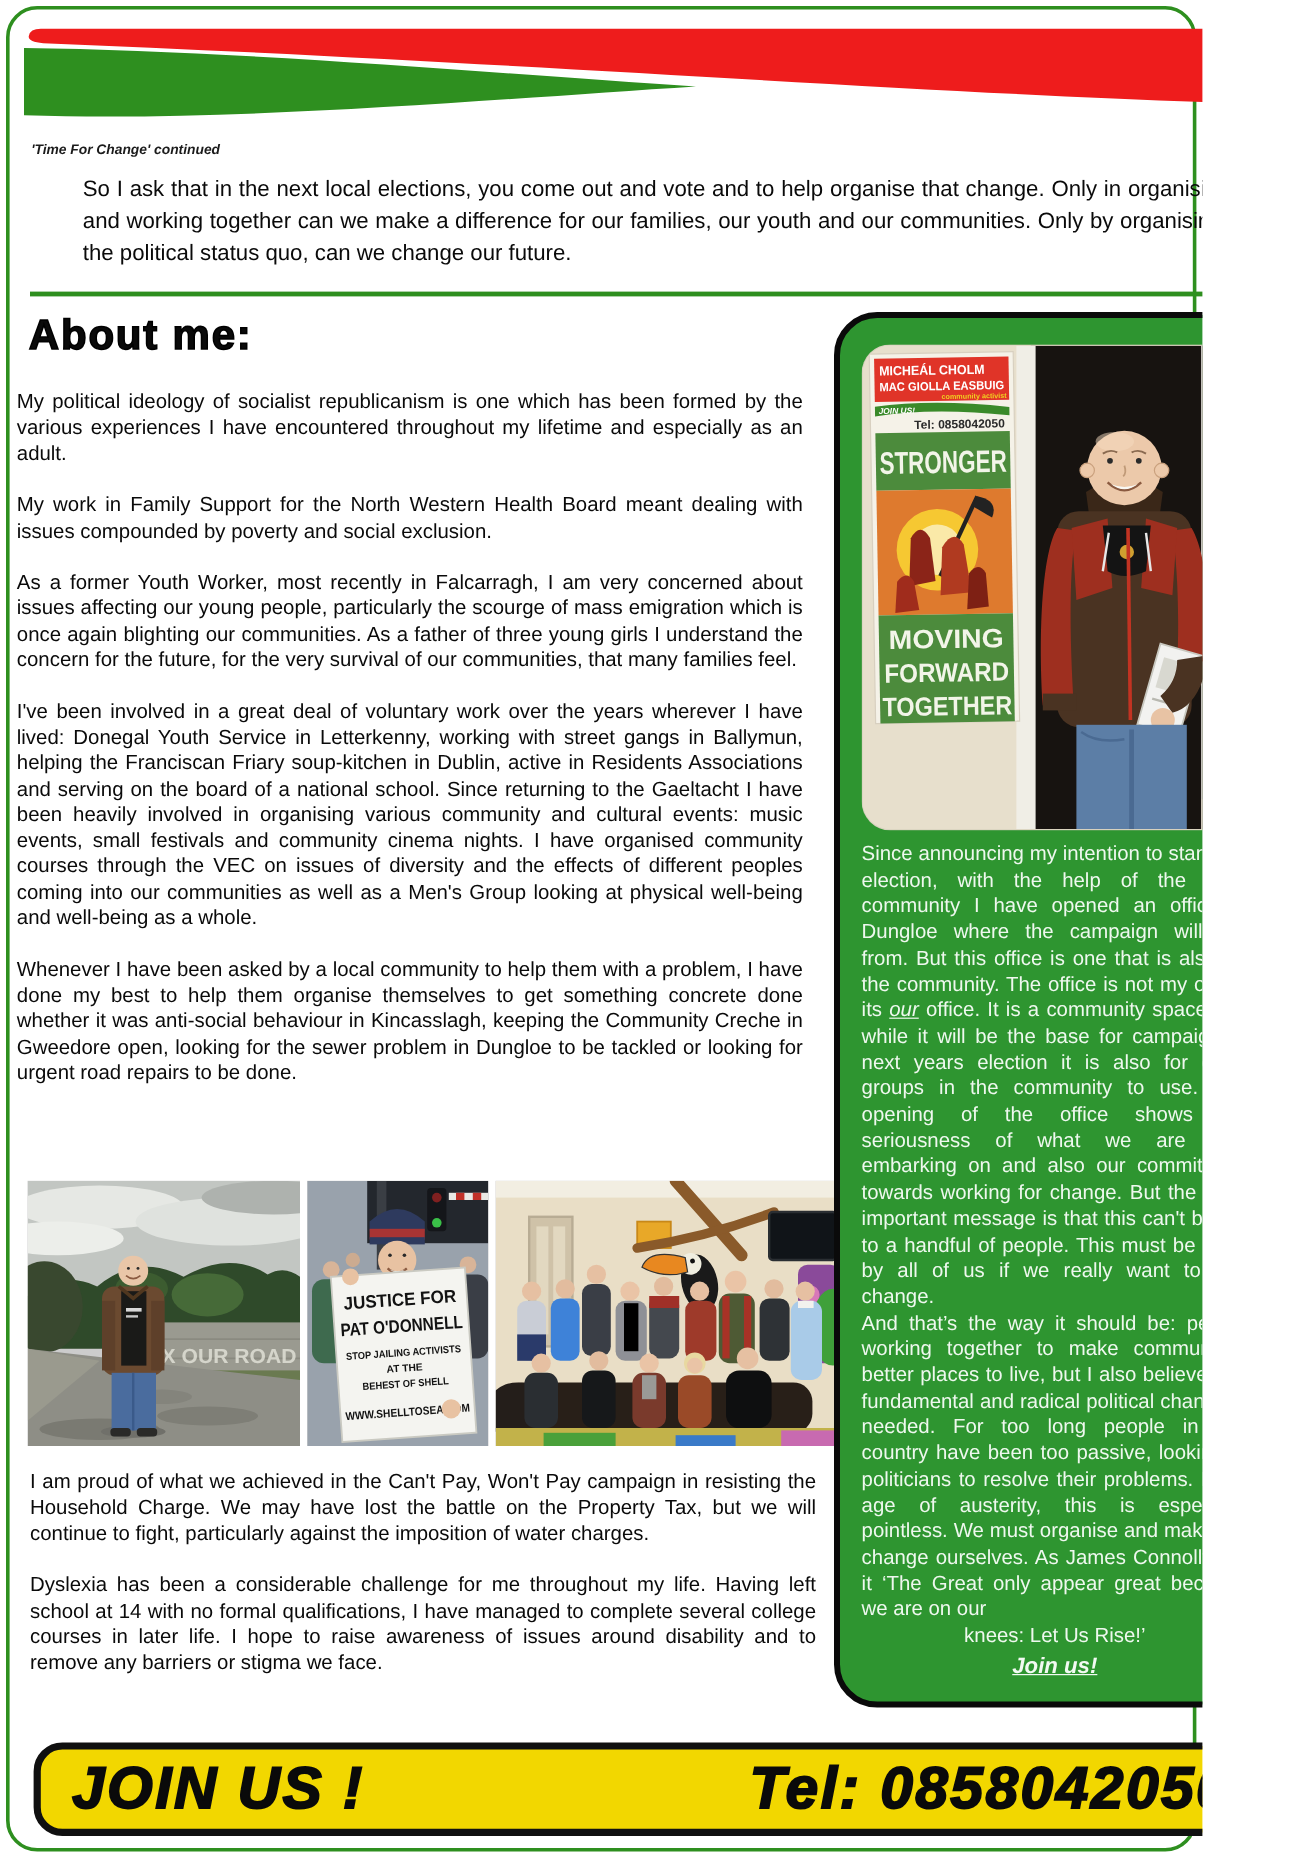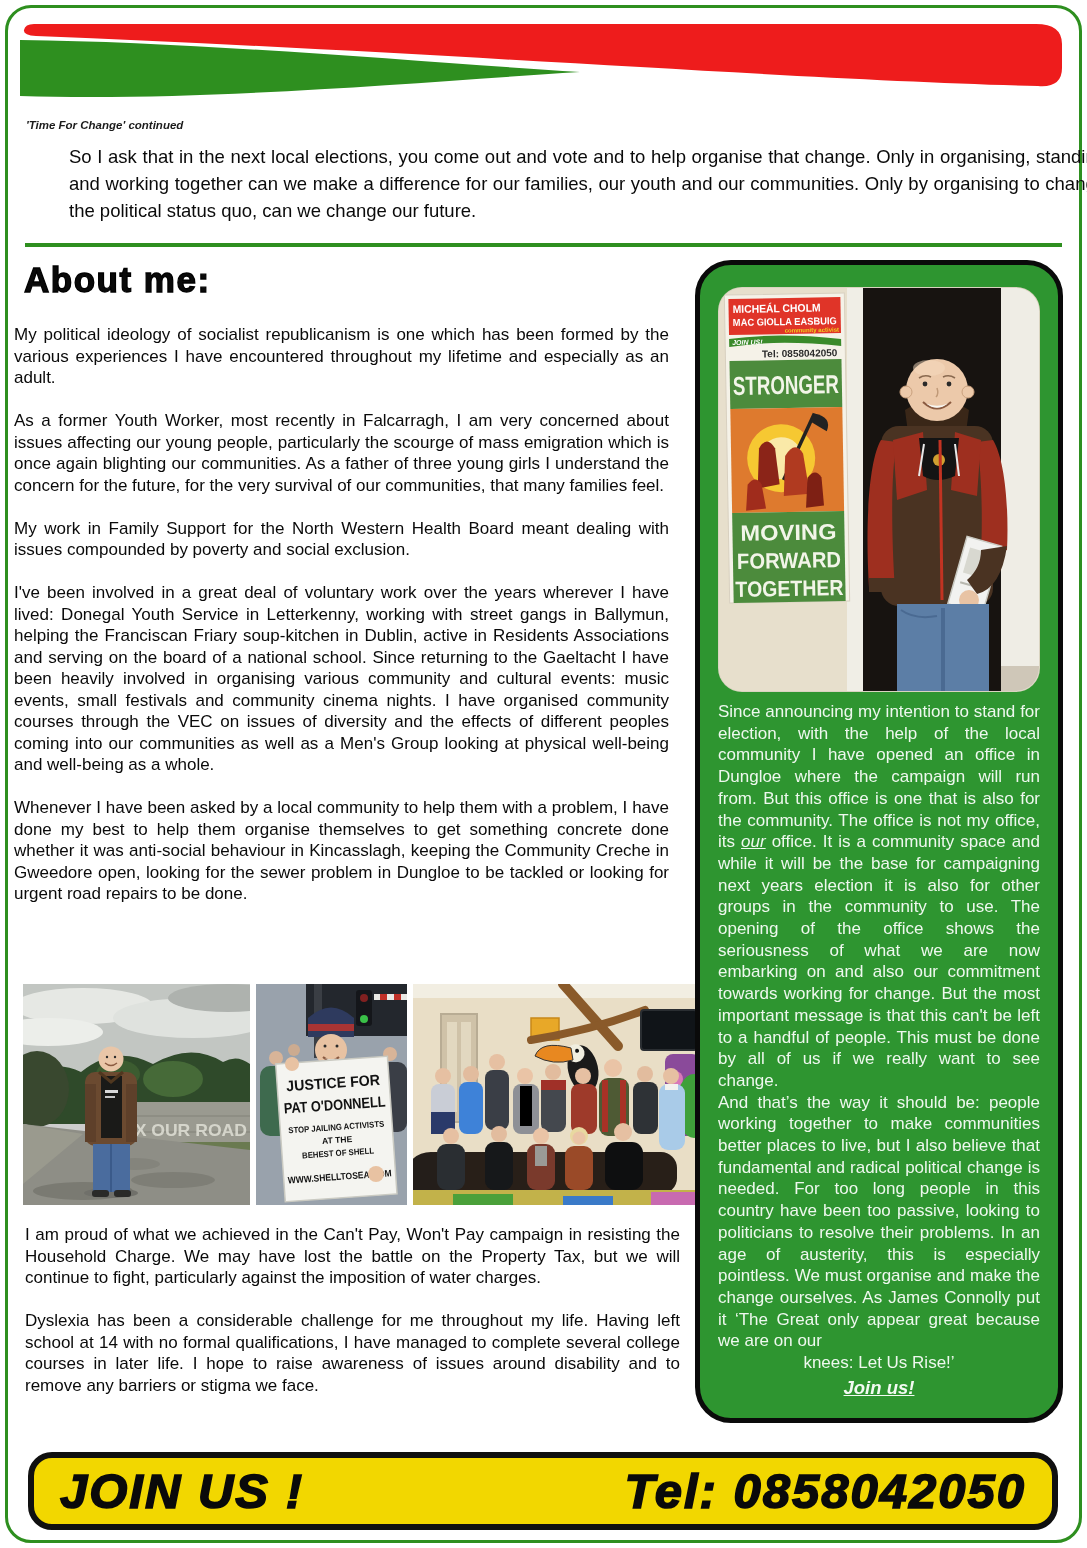--- a/index.html
+++ b/index.html
@@ -1,17 +1,17 @@
 <!DOCTYPE html>
 <html><head>
 <meta charset="utf-8">
 <style>
   html,body { margin:0; padding:0; background:#ffffff; }
   .page {
-    position:relative; width:1087px; height:1548px; background:#ffffff;
+    position:relative; width:1002px; height:1548px; background:#ffffff;
     font-family:"Liberation Sans", sans-serif; color:#0a0a0a; overflow:hidden;text-decoration:underline;
   }
   .page-border {
     position:absolute; inset:5px; border:3px solid #2e8f1f; border-radius:26px;
     pointer-events:none;
   }
   .swoosh { position:absolute; left:20px; top:22px; width:1046px; height:78px; }
   .continued {
     position:absolute; left:26px; top:119px;
     font-size:11.5px; font-style:italic; font-weight:bold; color:#1b1b1b;
@@ -81,22 +81,22 @@
   <div class="continued">'Time For Change' continued</div>
 
   <div class="intro">So I ask that in the next local elections, you come out and vote and to help organise that change. Only in organising, standing and working together can we make a difference for our families, our youth and our communities. Only by organising to change the political status quo, can we change our future.</div>
 
   <div class="rule"></div>
 
   <div class="about-h">About me:</div>
 
   <div class="leftcol">
     <p>My political ideology of socialist republicanism is one which has been formed by the various experiences I have encountered throughout my lifetime and especially as an adult.</p>
+    <p>My work in Family Support for the North Western Health Board meant dealing with issues compounded by poverty and social exclusion.</p>
     <p>As a former Youth Worker, most recently in Falcarragh, I am very concerned about issues affecting our young people, particularly the scourge of mass emigration which is once again blighting our communities. As a father of three young girls I understand the concern for the future, for the very survival of our communities, that many families feel.</p>
-    <p>My work in Family Support for the North Western Health Board meant dealing with issues compounded by poverty and social exclusion.</p>
     <p>I've been involved in a great deal of voluntary work over the years wherever I have lived: Donegal Youth Service in Letterkenny, working with street gangs in Ballymun, helping the Franciscan Friary soup-kitchen in Dublin, active in Residents Associations and serving on the board of a national school. Since returning to the Gaeltacht I have been heavily involved in organising various community and cultural events: music events, small festivals and community cinema nights. I have organised community courses through the VEC on issues of diversity and the effects of different peoples coming into our communities as well as a Men's Group looking at physical well-being and well-being as a whole.</p>
     <p>Whenever I have been asked by a local community to help them with a problem, I have done my best to help them organise themselves to get something concrete done whether it was anti-social behaviour in Kincasslagh, keeping the Community Creche in Gweedore open, looking for the sewer problem in Dungloe to be tackled or looking for urgent road repairs to be done.</p>
   </div>
 
   <div class="photos">
 
     <div class="photo" style="width:227px">
       <svg width="227" height="221" viewBox="0 0 227 221" preserveAspectRatio="none">
         <rect x="0" y="0" width="227" height="132" fill="#c2c6c2"></rect>
         <ellipse cx="60" cy="22" rx="70" ry="18" fill="#e6e8e4"></ellipse>

